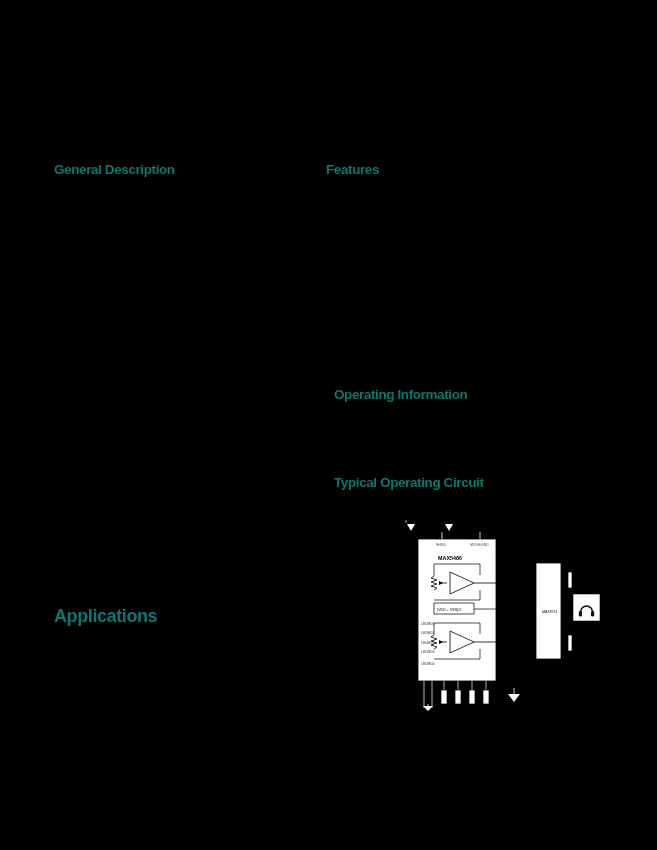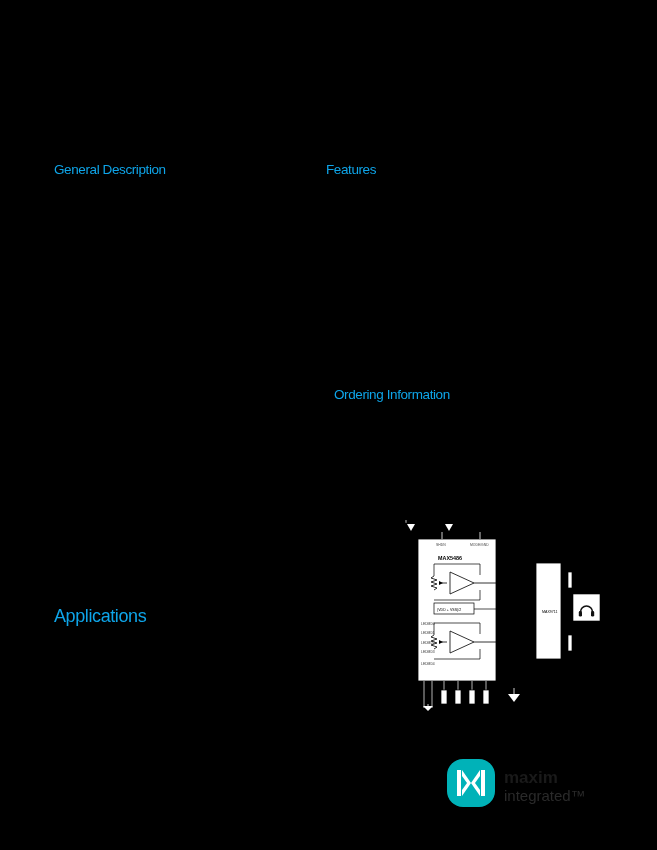--- a/index.html
+++ b/index.html
@@ -21,22 +21,22 @@
     position: absolute;
     left: 0; top: 0;
     width: 657px;
     height: 850px;
     background: #000000;
   }
 
   
   .heading {
     position: absolute;
-    color: #0ea5e9;
-    font-weight: normal;
+    color: #0f766e;
+    font-weight: bold;
     letter-spacing: -0.4px;
     white-space: nowrap;
     font-family: "Liberation Sans", sans-serif;
   }
 
   #h-general-description { left: 54px;  top: 162px; font-size: 13.5px; }
   #h-features           { left: 326px; top: 162px; font-size: 13.5px; }
   #h-ordering-info      { left: 334px; top: 387px; font-size: 13.5px; }
   #h-typical-circuit    { left: 334px; top: 475px; font-size: 13.5px; }
   #h-applications       { left: 54px;  top: 606px; font-size: 18px; }
@@ -74,22 +74,23 @@
 </style>
 </head>
 <body>
 
 <div id="page">
 
   <div class="heading" id="h-general-description">General Description</div>
 
   <div class="heading" id="h-features">Features</div>
 
-  <div class="heading" id="h-ordering-info">Ordering Information</div>
-
+  <div class="heading" id="h-ordering-info">Operating Information</div>
+
+  <div class="heading" id="h-typical-circuit">Typical Operating Circuit</div>
 
   <div class="heading" id="h-applications">Applications</div>
 
   <div class="bodyblock" style="left:54px; top:186px; width:250px; height:230px;">The MAX5486 dual 40kΩ audio taper digital potentiometer features pushbutton volume and balance control. An internal 5-bit DAC provides 32 tap positions. Internal wiper resistance and low-power operation make this device ideal for portable audio equipment.</div>
 
   <div class="bodyblock" style="left:334px; top:186px; width:270px; height:180px;">Dual 40kΩ Audio Taper Potentiometers
 32 Tap Positions
 Pushbutton Volume and Balance Control
 Low 1.4μA Standby Current
 2.7V to 5.25V Single-Supply Operation
@@ -216,32 +217,14 @@
         <polygon points="116,174 128,174 122,182"></polygon>
       </g>
       <g fill="#ffffff">
         <line x1="36" y1="184" x2="36" y2="186" stroke="#ffffff" stroke-width="0.8"></line>
         <polygon points="31,186 41,186 36,191"></polygon>
       </g>
 
     </svg>
   </div>
 
-  <div id="logo">
-    <svg width="160" height="52" viewBox="0 0 160 52" xmlns="http://www.w3.org/2000/svg">
-
-      <rect x="0" y="2" width="48" height="48" rx="16" ry="16" fill="#00B2B8"></rect>
-
-      <g fill="#ffffff">
-        <rect x="10" y="13" width="4" height="26"></rect>
-        <rect x="34" y="13" width="4" height="26"></rect>
-        <polygon points="15,13 24,26 20,26 15,19"></polygon>
-        <polygon points="33,13 24,26 28,26 33,19"></polygon>
-        <polygon points="15,39 24,26 20,26 15,33"></polygon>
-        <polygon points="33,39 24,26 28,26 33,33"></polygon>
-      </g>
-
-      <text x="57" y="26" font-family="Liberation Sans, sans-serif" font-size="17" font-weight="bold" fill="#1a1a1a">maxim</text>
-      <text x="57" y="44" font-family="Liberation Sans, sans-serif" font-size="15" fill="#2a2a2a">integrated™</text>
-    </svg>
-  </div>
 
 </div>
 
 </body></html>

